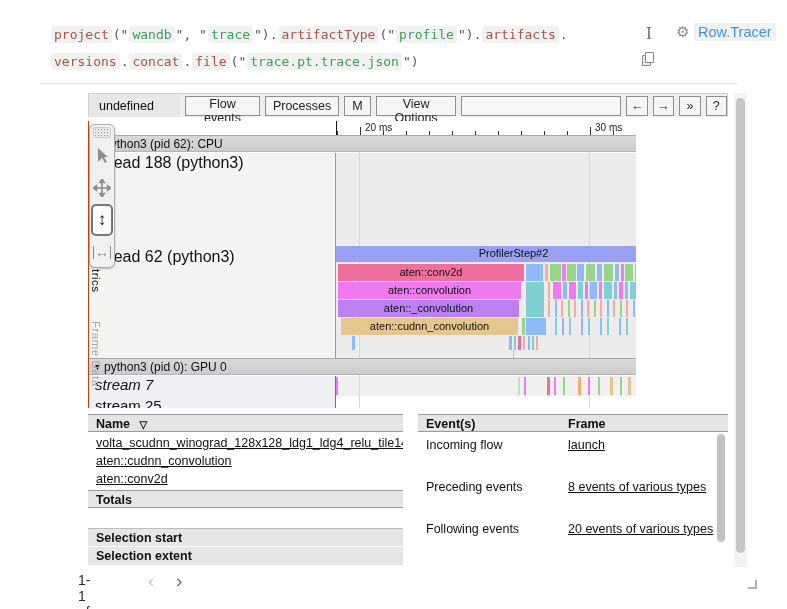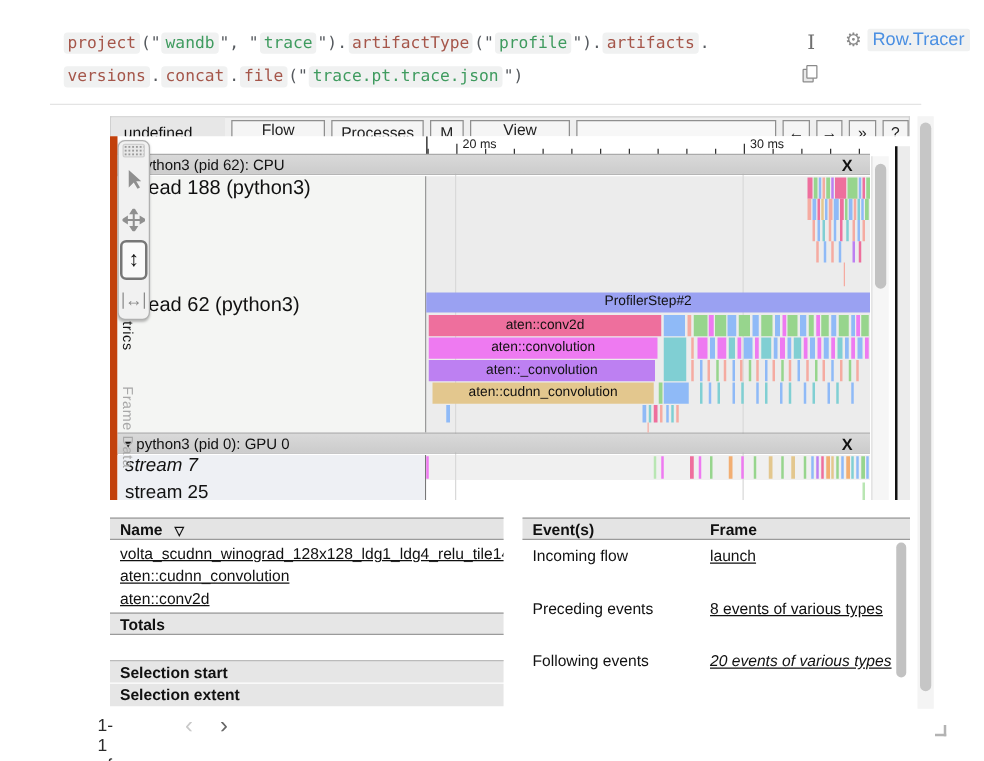--- a/index.html
+++ b/index.html
@@ -35,22 +35,22 @@
              border:1px solid #d0d0d0; border-bottom:none; display:flex; align-items:center; }
   .tv-tab { width:102px; font-size:12.5px; color:#111; padding-left:10px; align-self:stretch;
             display:flex; align-items:center; background:#e7e7e7; }
   .tv-btn { border:1px solid #8f8f8f; background:#f5f5f5; font-size:12.5px; color:#222;
             height:20px; padding:0 7px; margin-left:5px; font-family:"Liberation Sans",sans-serif; }
   .tv-search { margin-left:5px; height:20px; width:160px; border:1px solid #8f8f8f; background:#f7f7f7; font-size:12px; padding:0 4px; }
   .tv-nav { width:24px; padding:0; text-align:center; }
   .tv-nav:first-of-type { margin-left:5px; }
 
   
-  .timeline { position:absolute; left:0; top:16px; width:640px; height:291px; background:#fff;
-              border-left:6px solid #c2410c; overflow:hidden; }
+  .timeline { position:absolute; left:0; top:28px; width:548px; height:291px; background:#fff;
+              border-left:1px solid #c2410c; overflow:hidden; }
   .ruler { position:absolute; left:247px; top:0; width:355px; height:16px; background:#fff;
            border-bottom:1px solid #111; border-left:1px solid #111; }
   .ruler .tick { position:absolute; bottom:0; width:1px; height:5px; background:#333; }
   .ruler .tick.major { height:9px; }
   .ruler .tlabel { position:absolute; top:1px; font-size:10px; color:#222; }
 
   .track-header { position:absolute; left:0; width:602px; height:17px; background:linear-gradient(#d9d9d9,#cccccc);
                   border-top:1px solid #aaa; border-bottom:1px solid #b5b5b5; font-size:12px; color:#111;
                   display:flex; align-items:center; padding-left:6px; }
   .track-header .x { position:absolute; right:14px; top:1px; font-size:13px; font-weight:bold; color:#111; }
@@ -425,21 +425,21 @@
       <div class="btable-right">
         <div class="b-head" style="top:6px; padding-left:0;">
           <span style="position:absolute; left:8px;">Event(s)</span>
           <span style="position:absolute; left:150px;">Frame</span>
         </div>
         <div class="ev-label" style="top:30px;">Incoming flow</div>
         <a class="ev-link" style="top:30px;">launch</a>
         <div class="ev-label" style="top:72px;">Preceding events</div>
         <a class="ev-link" style="top:72px;">8 events of various types</a>
         <div class="ev-label" style="top:114px;">Following events</div>
-        <a class="ev-link" style="top:114px;font-style:italic;">20 events of various types</a>
+        <a class="ev-link" style="top:114px;">20 events of various types</a>
         <div class="right-vscroll">
             <div class="thumb"></div>
           </div>
       </div>
     </div>
 
     <div class="outer-vscroll">
         <div class="thumb"></div>
       </div>
   </div>

